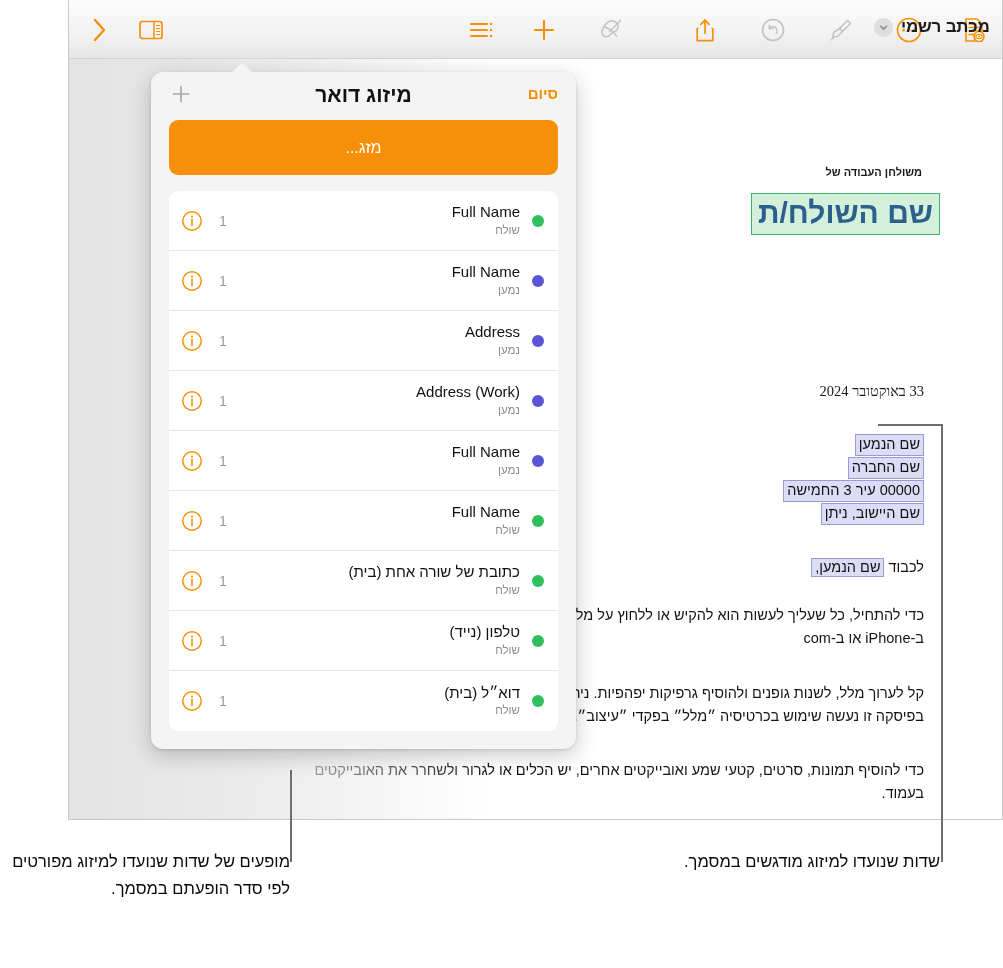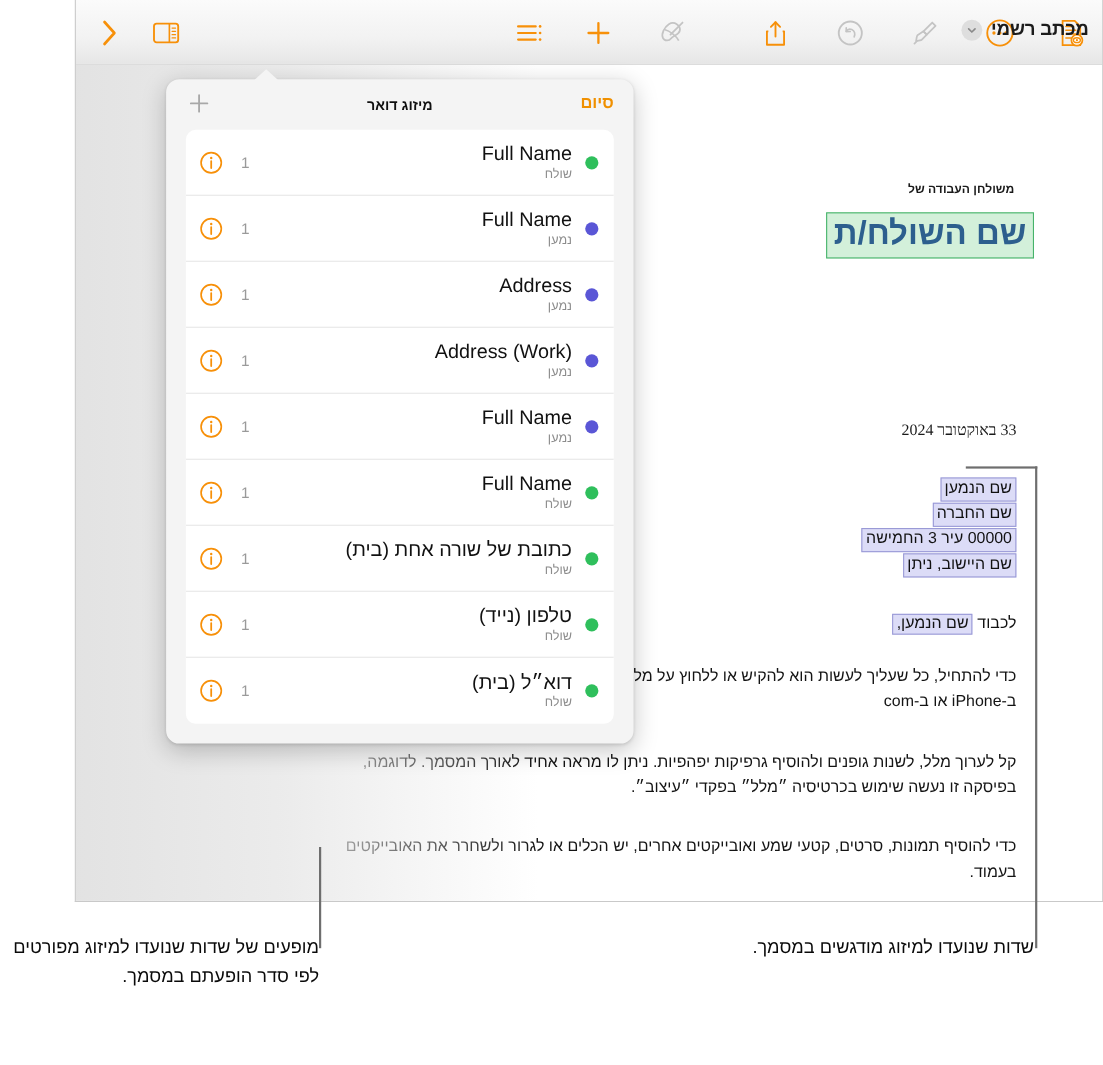--- a/index.html
+++ b/index.html
@@ -208,21 +208,21 @@
   #popover-done {
     position: absolute;
     right: 18px; top: 13px;
     color: #f09000;
     font-size: 15px;
     font-weight: bold;
   }
   #popover-title {
     width: 100%;
     text-align: center;
-    font-size: 13px;
+    font-size: 21px;
     font-weight: bold;
     color: #101010;
   }
   #popover-add {
     position: absolute;
     left: 18px; top: 10px;
     width: 24px; height: 24px;
   }
   #merge-action-button {
     margin: 2px 18px 16px 18px;
@@ -256,21 +256,21 @@
     border-radius: 50%;
     flex: 0 0 auto;
     margin-left: 12px;
   }
   .field-text {
     flex: 1 1 auto;
     text-align: right;
     overflow: hidden;
   }
   .field-name {
-    font-size: 18px;
+    font-size: 15px;
     color: #111111;
     white-space: nowrap;
     line-height: 1.25;
   }
   .field-name.latin { direction: ltr; text-align: right; }
   .field-role {
     font-size: 11.5px;
     color: #8c8c8c;
     line-height: 1.3;
     margin-top: 1px;
@@ -429,20 +429,21 @@
       <div id="popover-header">
         <span id="popover-done">סיום</span>
         <span id="popover-title">מיזוג דואר</span>
         <span id="popover-add">
           <svg width="24" height="24" viewBox="0 0 24 24">
             <path d="M12 4.5v15M4.5 12h15" stroke="#a8a8a8" stroke-width="1.7" stroke-linecap="round"></path>
           </svg>
         </span>
       </div>
 
+      <div id="merge-action-button">מזג...</div>
 
       <div id="fields-list">
 
         <div class="field-row">
           <span class="field-dot" style="background:#2fbf5c;"></span>
           <span class="field-text">
             <span class="field-name latin">Full Name</span>
             <span class="field-role" style="display:block;">שולח</span>
           </span>
           <span class="field-count">1</span>

